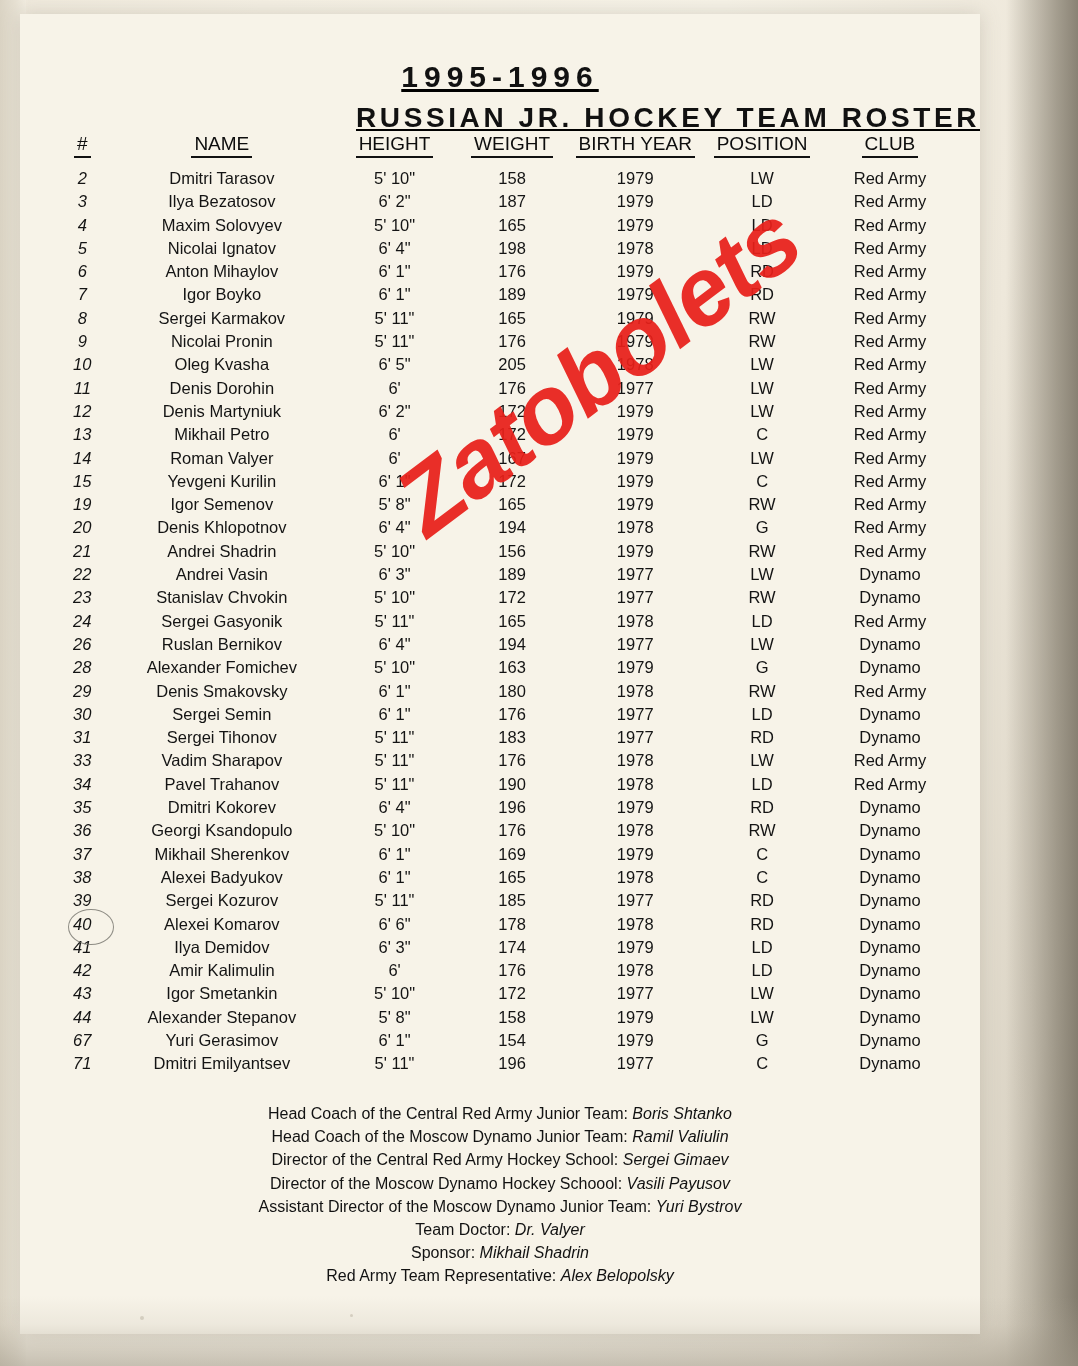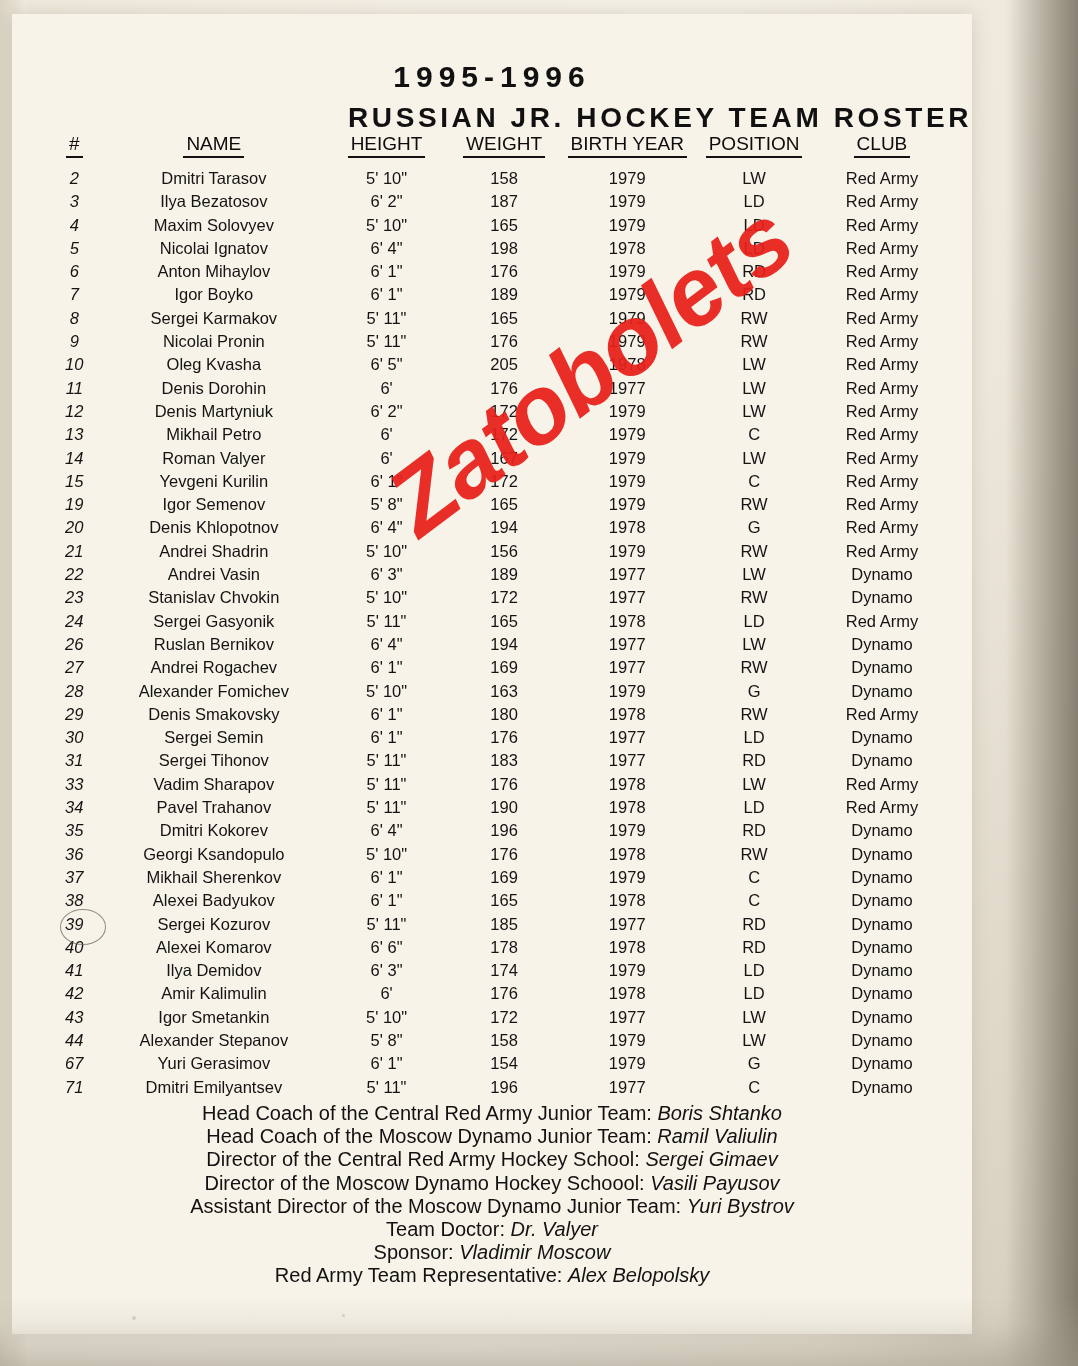--- a/index.html
+++ b/index.html
@@ -32,24 +32,25 @@
     right: 0; top: 0; width: 72px; height: 1366px;
     background: linear-gradient(90deg, rgba(190,183,168,0) 0%, rgba(170,163,148,.55) 35%, rgba(140,133,118,.75) 70%, rgba(120,113,99,.85) 100%);
   }
   .page-bottom {
     position: absolute;
     left: 0; bottom: 0; width: 1078px; height: 70px;
     background: linear-gradient(0deg, rgba(160,152,136,.55) 0%, rgba(180,172,156,.15) 60%, rgba(255,255,255,0) 100%);
   }
   .sheet {
     position: absolute;
-    left: 12px; top: 14px;
+    left: 20px; top: 14px;
     width: 960px; height: 1320px;
     background: #f7f3e8;
     box-shadow: 0 0 18px rgba(120,112,96,.25);
+    text-decoration: underline;
   }
 
   .title-block {
     text-align: center;
     margin-top: 46px;
   }
   .title-year {
     font-family: "Liberation Sans", sans-serif;
     font-weight: bold;
     font-size: 30px;
@@ -111,21 +112,21 @@
   th.c-birth { width: 150px; }
   th.c-pos { width: 130px; }
   th.c-club { width: 150px; }
 
   .credits {
     position: absolute;
     left: 0;
     top: 1088px;
     width: 960px;
     text-align: center;
-    font-size: 20px;
+    font-size: 16px;
     line-height: 23.2px;
     color: #121212;
   }
   .credits .em { font-style: italic; }
 
   .watermark {
     position: absolute;
     left: 355px;
     top: 455px;
     font-family: "Liberation Sans", sans-serif;
@@ -361,29 +362,20 @@
           <tr>
             <td class="num">26</td>
             <td class="name">Ruslan Bernikov</td>
             <td class="height">6' 4"</td>
             <td class="weight">194</td>
             <td class="birth">1977</td>
             <td class="pos">LW</td>
             <td class="club">Dynamo</td>
           </tr>
           <tr>
-            <td class="num">27</td>
-            <td class="name">Andrei Rogachev</td>
-            <td class="height">6' 1"</td>
-            <td class="weight">169</td>
-            <td class="birth">1977</td>
-            <td class="pos">RW</td>
-            <td class="club">Dynamo</td>
-          </tr>
-          <tr>
             <td class="num">28</td>
             <td class="name">Alexander Fomichev</td>
             <td class="height">5' 10"</td>
             <td class="weight">163</td>
             <td class="birth">1979</td>
             <td class="pos">G</td>
             <td class="club">Dynamo</td>
           </tr>
           <tr>
             <td class="num">29</td>
@@ -541,21 +533,21 @@
         </tbody>
     </table>
 
     <div class="credits" id="credits-block">
         <div><span>Head Coach of the Central Red Army Junior Team:</span> <span class="em">Boris Shtanko</span></div>
         <div><span>Head Coach of the Moscow Dynamo Junior Team:</span> <span class="em">Ramil Valiulin</span></div>
         <div><span>Director of the Central Red Army Hockey School:</span> <span class="em">Sergei Gimaev</span></div>
         <div><span>Director of the Moscow Dynamo Hockey Schoool:</span> <span class="em">Vasili Payusov</span></div>
         <div><span>Assistant Director of the Moscow Dynamo Junior Team:</span> <span class="em">Yuri Bystrov</span></div>
         <div><span>Team Doctor:</span> <span class="em">Dr. Valyer</span></div>
-        <div><span>Sponsor:</span> <span class="em">Vladimir Moscow</span></div>
+        <div><span>Sponsor:</span> <span class="em">Mikhail Shadrin</span></div>
         <div><span>Red Army Team Representative:</span> <span class="em">Alex Belopolsky</span></div>
       </div>
 
     <div class="watermark">Zatobolets</div>
     <div class="circle-mark"></div>
 
     <div class="speck" style="left:120px; top:1302px; width:4px; height:4px;"></div>
     <div class="speck" style="left:330px; top:1300px; width:3px; height:3px;"></div>
   </div>
 

